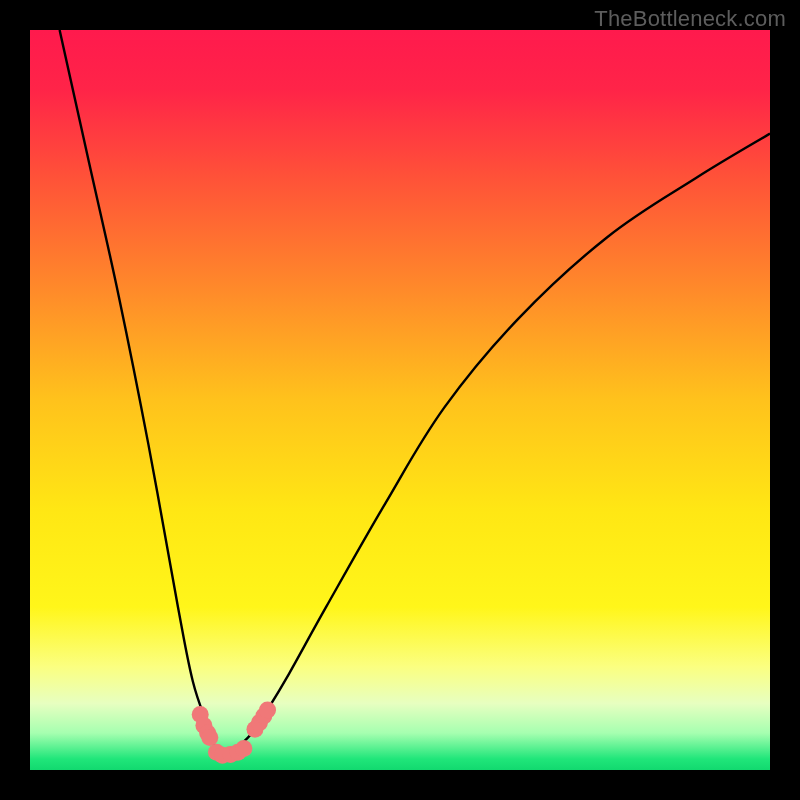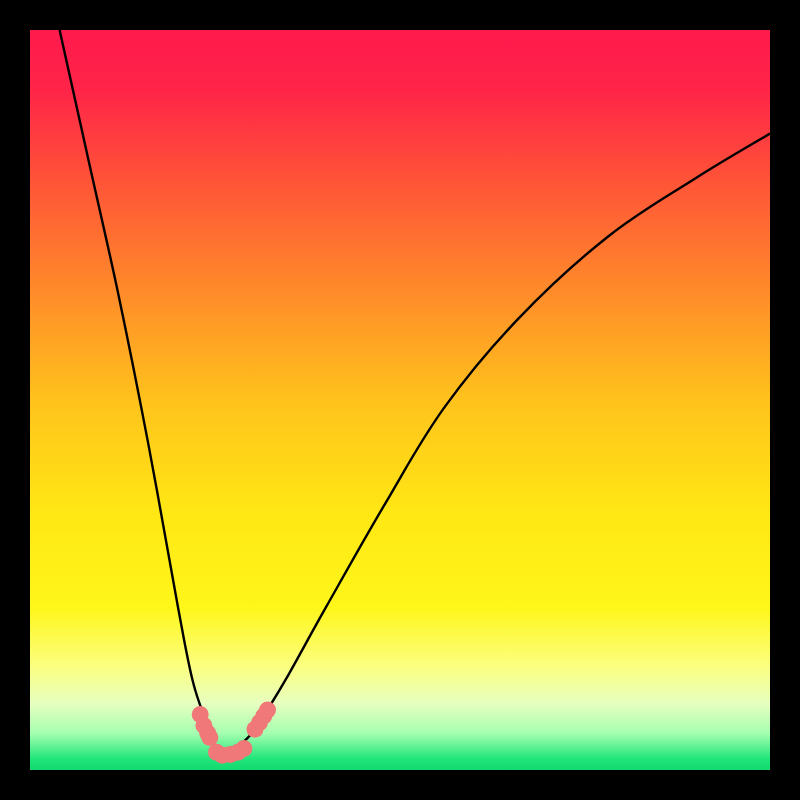--- a/index.html
+++ b/index.html
@@ -78,13 +78,14 @@
           <circle cx="200.54000000000002" cy="724.46" r="8.5" fill="#f07878"></circle>
           <circle cx="207.94000000000003" cy="722.24" r="8.5" fill="#f07878"></circle>
           <circle cx="213.85999999999999" cy="718.54" r="8.5" fill="#f07878"></circle>
           <circle cx="224.96" cy="699.3" r="8.5" fill="#f07878"></circle>
           <circle cx="229.4" cy="692.64" r="8.5" fill="#f07878"></circle>
           <circle cx="233.84" cy="685.98" r="8.5" fill="#f07878"></circle>
           <circle cx="237.54" cy="680.06" r="8.5" fill="#f07878"></circle>
         </g>
     </svg>
   </div>
+  <div class="watermark">TheBottleneck.com</div>
 </div>
 
 </body></html>

